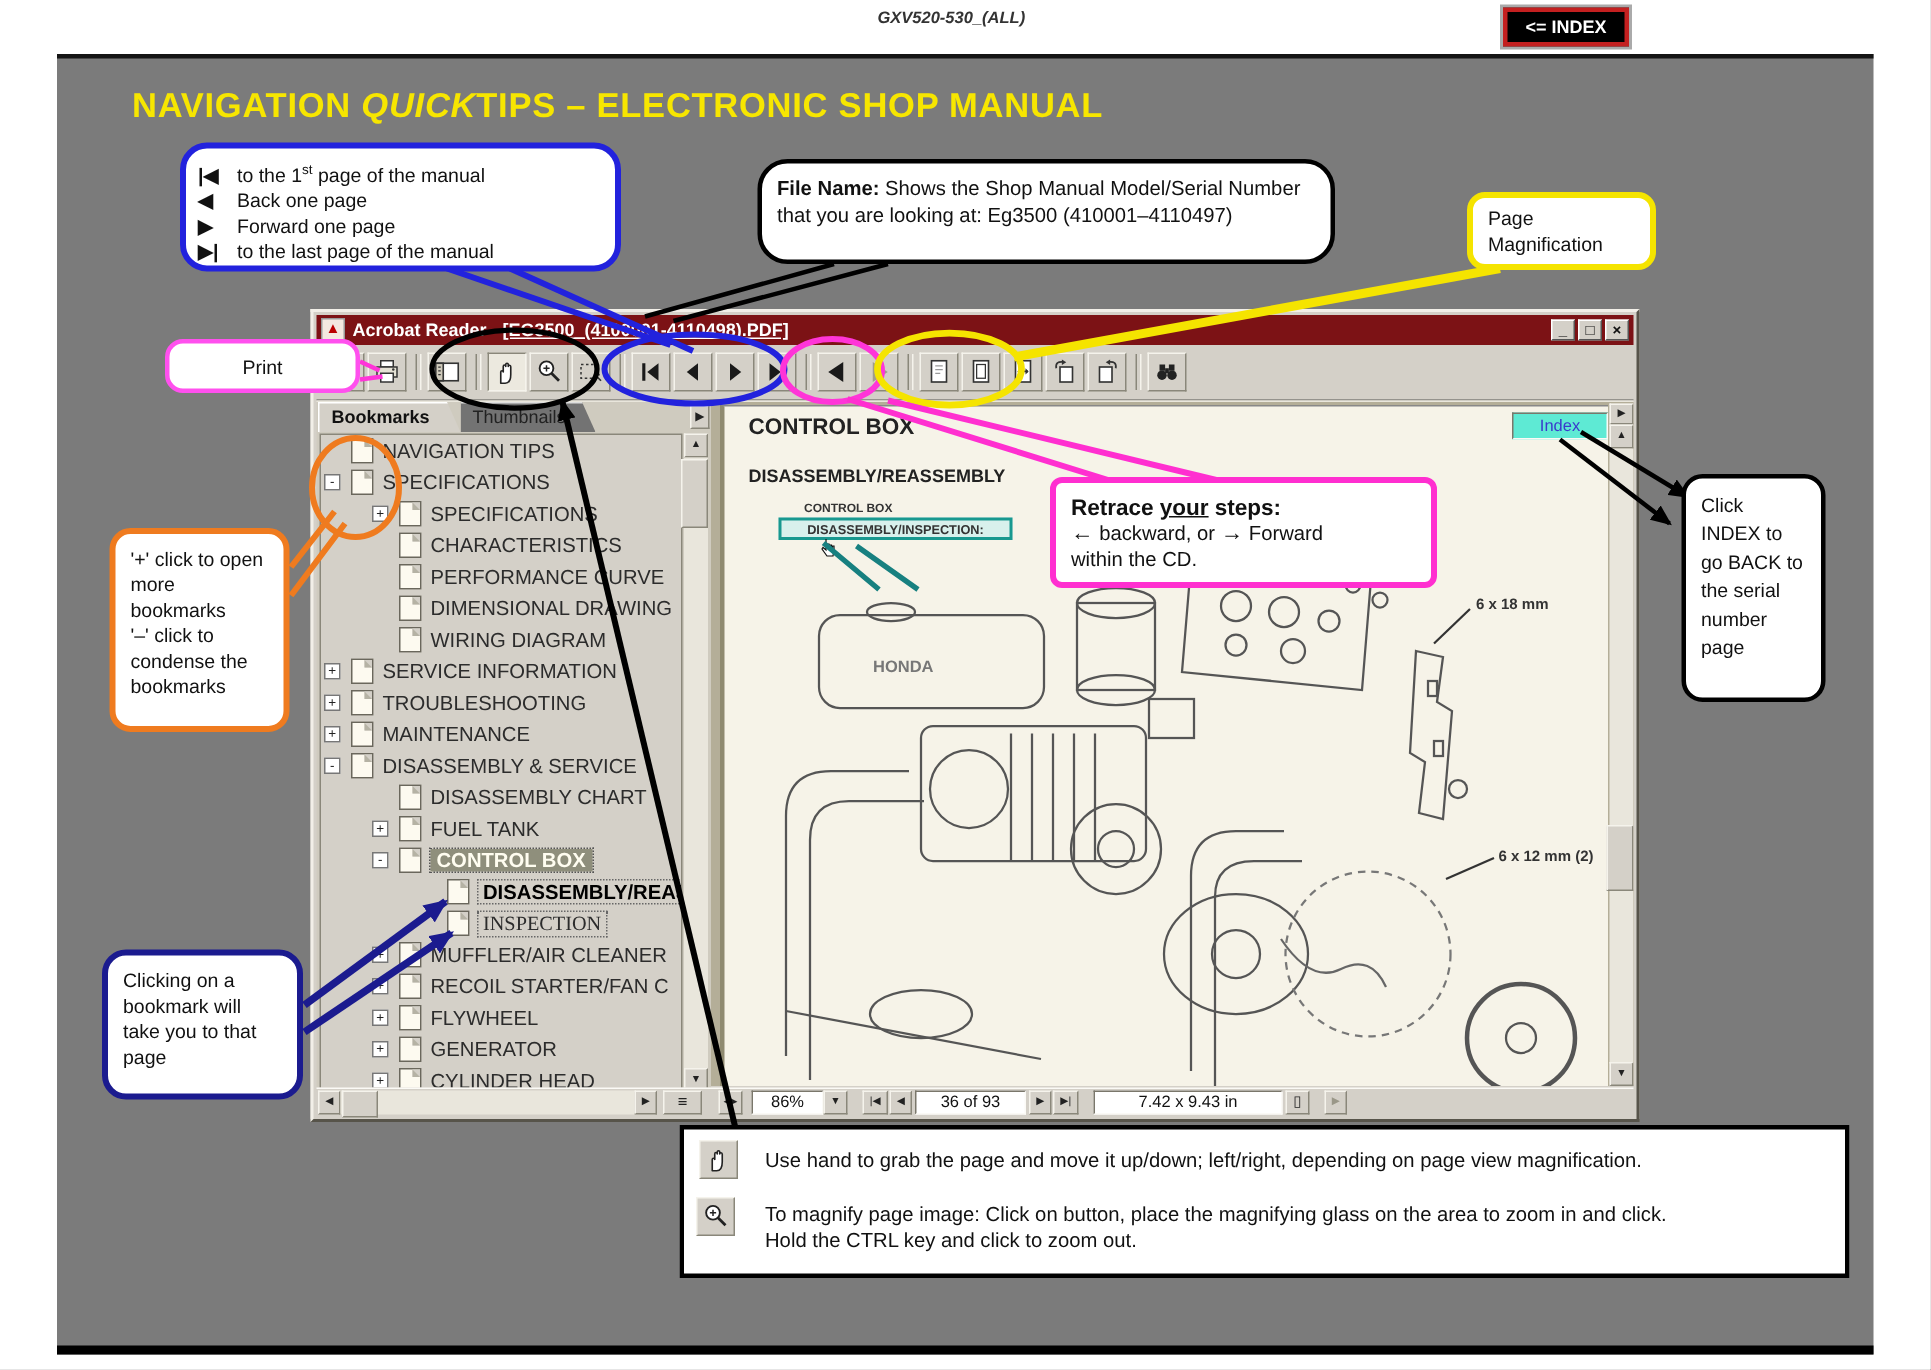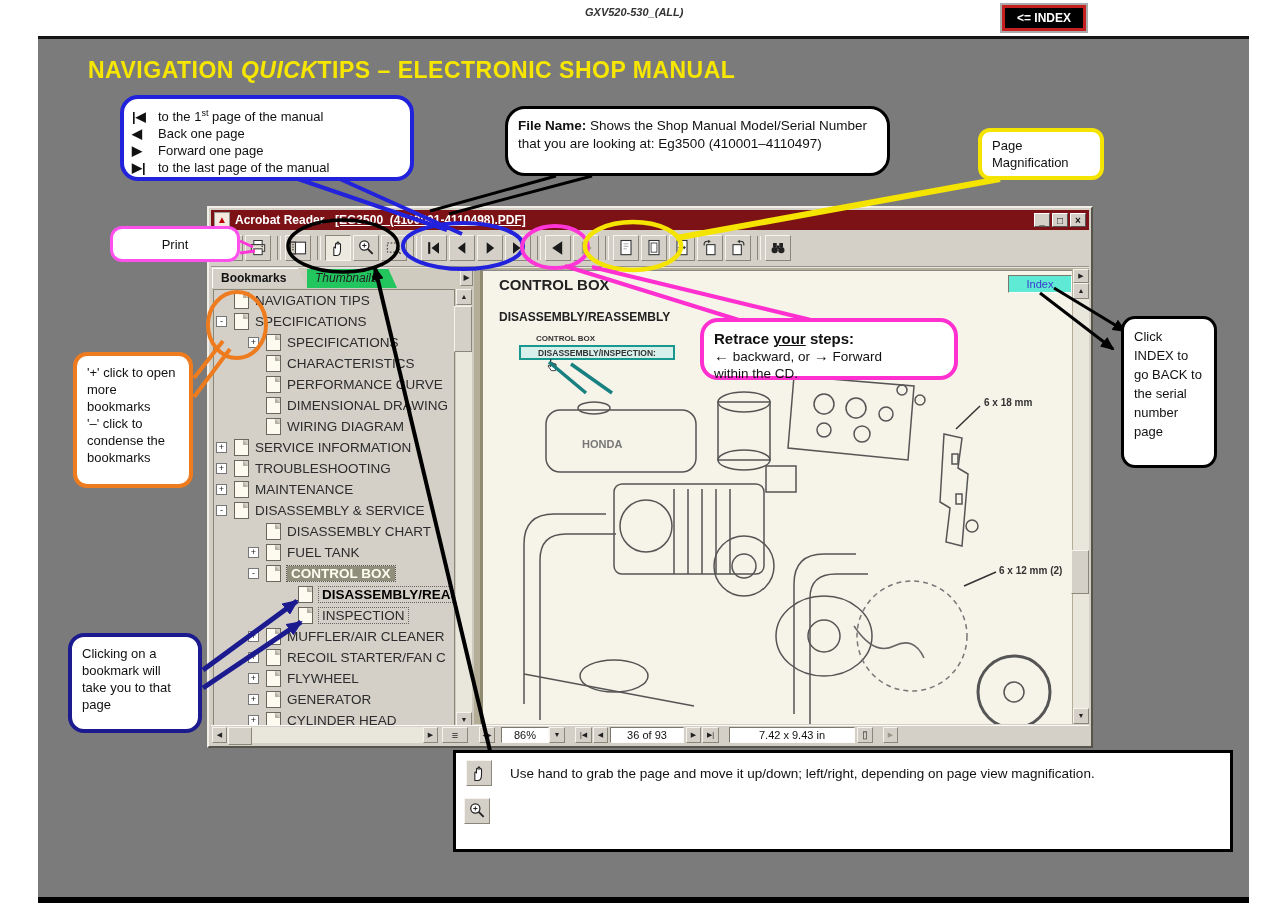--- a/index.html
+++ b/index.html
@@ -34,21 +34,21 @@
           background:#d4d0c8;border:1px solid;border-color:#f5f3ec #8a877a #8a877a #f5f3ec;color:#1a1a1a;}
   .tb-btn svg{width:20px;height:20px;display:block;}
   .tb-btn.pressed{background:#ece9df;border-color:#8a877a #f5f3ec #f5f3ec #8a877a;}
   .tb-btn.disabled{color:#a09d8c;}
   .tb-sep{width:2px;height:24px;margin:0 4px;border-left:1px solid #8a877a;border-right:1px solid #f5f3ec;}
   
   #panel{position:absolute;left:2px;top:60px;width:263px;height:460px;background:#cfcbbf;box-sizing:border-box;}
   .tab{position:absolute;top:0;height:20px;font-size:12px;padding:2px 10px 0 8px;box-sizing:border-box;
        clip-path:polygon(0 0,calc(100% - 9px) 0,100% 100%,0 100%);}
   #tab-bookmarks{left:1px;width:95px;background:#d4d0c8;font-weight:bold;border-top:1px solid #fff;border-left:1px solid #fff;}
-  #tab-thumbnails{left:96px;width:90px;background:#22c55e;color:#222;border-top:1px solid #ddd;font-style:italic;}
+  #tab-thumbnails{left:96px;width:90px;background:#737373;color:#222;border-top:1px solid #ddd;}
   #panel-toggle{position:absolute;right:1px;top:2px;width:13px;height:16px;font-size:8px;}
   #bookmark-tree{position:absolute;left:2px;top:21px;width:242px;bottom:0;overflow:hidden;background:#d4d0c8;
                  border:1px solid #8a877a;box-sizing:border-box;}
   .bm-row{display:flex;align-items:center;height:21px;white-space:nowrap;}
   .bm-exp{width:11px;height:11px;margin-right:7px;flex:none;font-size:9px;line-height:9px;text-align:center;color:#222;box-sizing:border-box;}
   .bm-exp.has{border:1px solid #777;background:#fff;}
   .bm-page{width:13px;height:15px;background:#fdfaf0;border:1px solid #6a675c;flex:none;position:relative;}
   .bm-page::before{content:"";position:absolute;top:0;right:0;border-top:5px solid #d4d0c8;border-left:5px solid #b5b2a4;width:0;height:0;}
   .bm-label{margin-left:6px;font-size:13.5px;color:#2c2c2c;}
   .bm-label.sel{background:#8f8f7c;color:#fffdf0;font-weight:bold;padding:0 4px;outline:1px dotted #555;}
@@ -299,21 +299,21 @@
           <div class="bm-row" style="padding-left: 34px;">
             <span class="bm-exp has">-</span>
             <span class="bm-page"></span>
             <span class="bm-label sel">CONTROL BOX</span>
           </div>
           <div class="bm-row" style="padding-left: 66px;">
             <span class="bm-exp"></span>
             <span class="bm-page"></span>
             <span class="bm-label bold outlined">DISASSEMBLY/REASS</span>
           </div>
-          <div class="bm-row" style="padding-left: 66px;">
+          <div class="bm-row" style="padding-left: 66px; font-family: Liberation Serif, serif;">
             <span class="bm-exp"></span>
             <span class="bm-page"></span>
             <span class="bm-label outlined">INSPECTION</span>
           </div>
           <div class="bm-row" style="padding-left: 34px;">
             <span class="bm-exp has">+</span>
             <span class="bm-page"></span>
             <span class="bm-label">MUFFLER/AIR CLEANER</span>
           </div>
           <div class="bm-row" style="padding-left: 34px;">
@@ -491,21 +491,21 @@
 
   <div class="co" style="left:73px;top:352px;width:120px;height:136px;border:4px solid #ef7b1f;border-radius:14px;line-height:17px;">
     <span style="display:block">'+' click to open more bookmarks</span>
     <span style="display:block">'–' click to condense the bookmarks</span>
   </div>
 
   <div class="co" style="left:68px;top:633px;width:134px;height:100px;border:4px solid #1b1b8f;border-radius:16px;font-size:13px;">
     <span>Clicking on a bookmark will take you to that page</span>
   </div>
 
-  <div class="co" style="left:700px;top:318px;width:258px;height:62px;border:4px solid #ff2fd0;border-radius:18px;">
+  <div class="co" style="left:700px;top:318px;width:258px;height:74px;border:4px solid #ff2fd0;border-radius:8px;">
     <div style="font-size:15px;font-weight:bold;"><span>Retrace </span><u>your</u><span> steps:</span></div>
     <div style="font-size:13.5px;"><b style="font-size:15px;">←</b><span> backward, or </span><b style="font-size:15px;">→</b><span> Forward</span></div>
     <div style="font-size:13.5px;">within the CD.</div>
   </div>
 
 
   <div class="co" style="left:1121px;top:316px;width:96px;height:152px;border:3.5px solid #000;border-radius:14px;line-height:19px;">
     <span>Click INDEX  to go BACK to the serial number page</span>
   </div>
 
@@ -516,15 +516,19 @@
         </svg>
       </button>
     <div class="abs" style="left:54px;top:12px;width:710px;">Use hand to grab the page and move it up/down; left/right, depending on page view magnification.</div>
     <button class="tip-ico" style="left:8px;top:45px;">
         <svg viewBox="0 0 24 24">
           <circle cx="10" cy="9" r="5.5" fill="#fff" stroke="#222" stroke-width="1.5"></circle>
           <path d="M10 6.5 v5 M7.5 9 h5" stroke="#222" stroke-width="1.2"></path>
           <path d="M14 13 L20 19" stroke="#222" stroke-width="2.2"></path>
         </svg>
       </button>
+    <div class="abs" style="left:54px;top:48px;width:716px;">
+      <div>To magnify page image: Click on button, place the magnifying glass on the area to zoom in and click.</div>
+      <div>Hold the CTRL key and click to zoom out.</div>
+    </div>
   </div>
 
 </div>
 
 </body></html>

